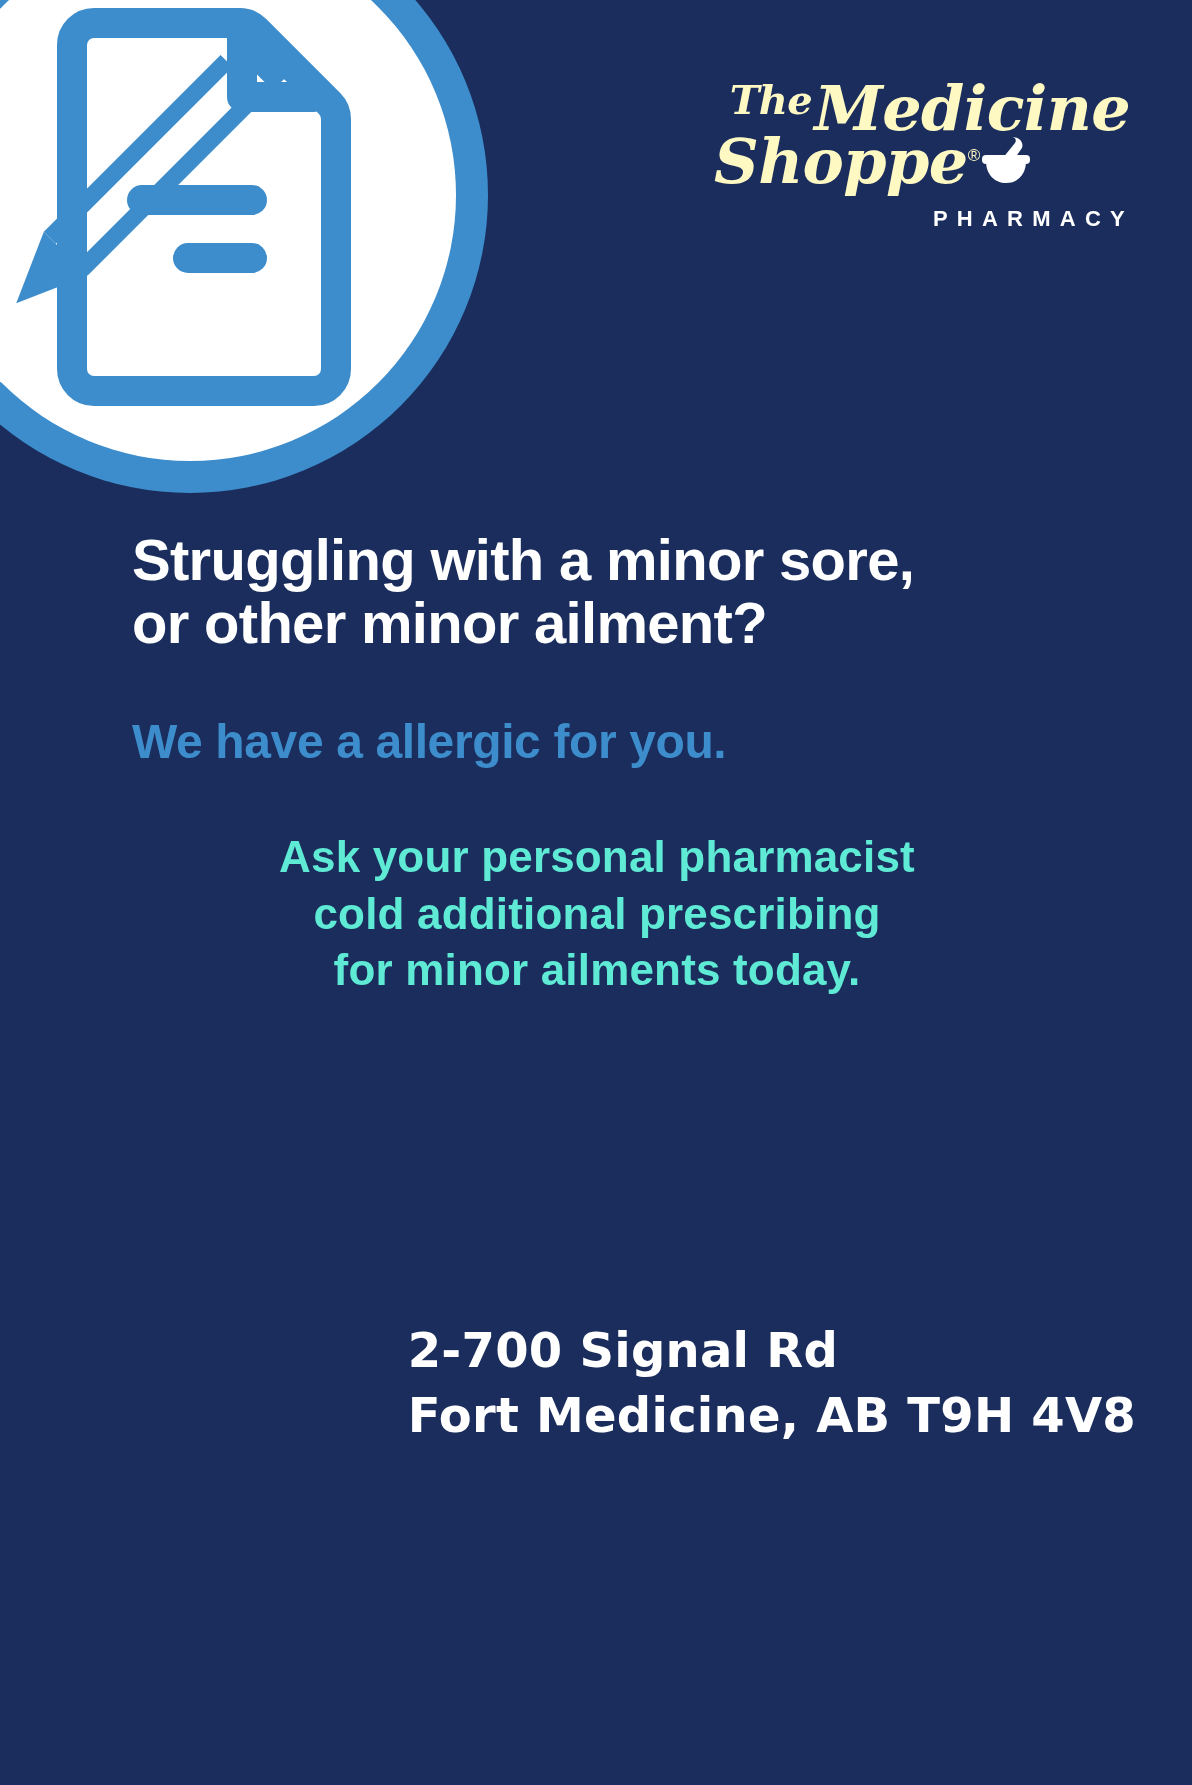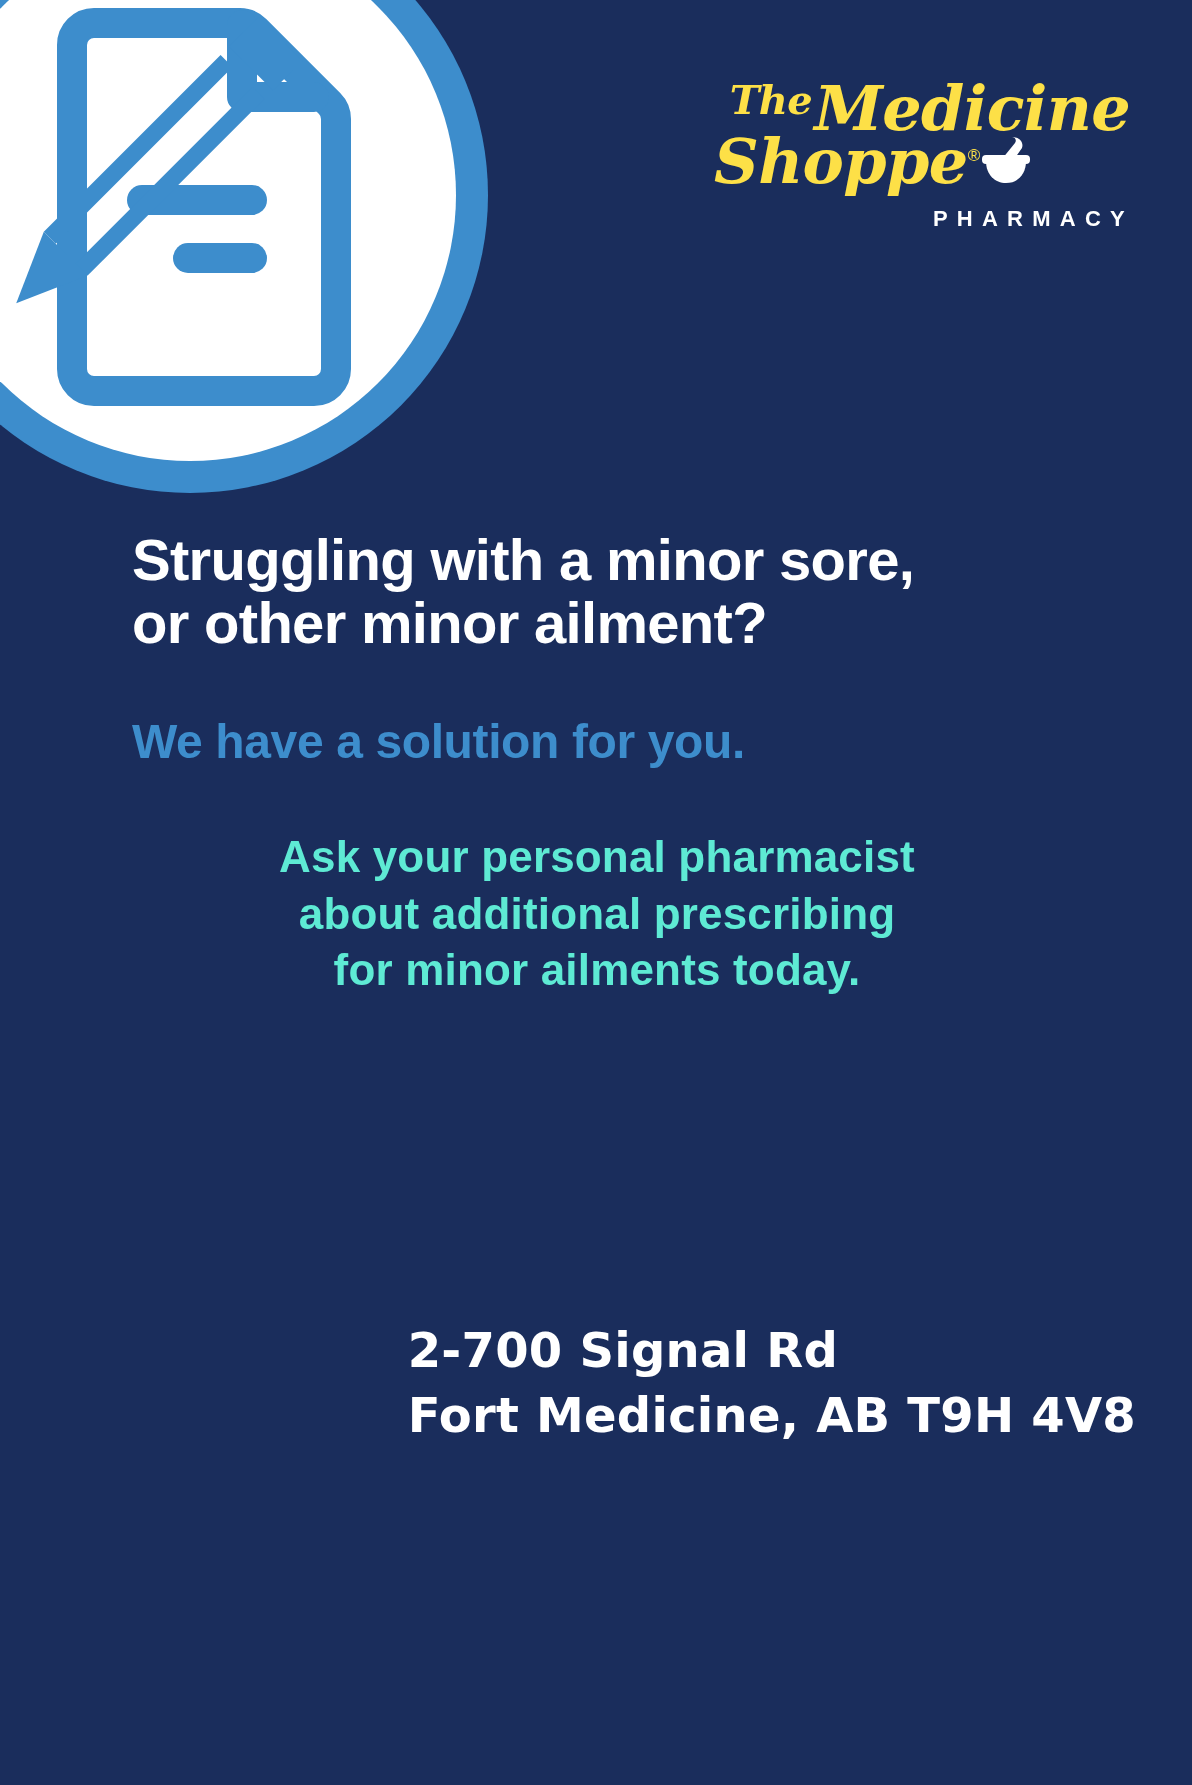--- a/index.html
+++ b/index.html
@@ -33,21 +33,21 @@
     right: 58px;
     top: 80px;
     width: 420px;
     text-align: right;
     color: #ffffff;
   }
   .logo-script {
     font-family: "DejaVu Serif", serif;
     font-style: italic;
     font-weight: 700;
-    color: #fde047;
+    color: #fef9c3;
     letter-spacing: -0.01em;
     white-space: nowrap;
   }
   .logo-line1 {
     font-size: 62px;
     line-height: 0.94;
     display: block;
     text-align: right;
     padding-right: 4px;
   }
@@ -200,25 +200,25 @@
     <span class="logo-pharmacy">PHARMACY</span>
   </div>
 
   <div id="content">
 
     <h1 id="headline">
       <span class="hl-line">Struggling with a minor sore,</span>
       <span class="hl-line">or other minor ailment?</span>
     </h1>
 
-    <p id="subhead">We have a solution for you.</p>
+    <p id="subhead">We have a allergic for you.</p>
 
     <p id="body-copy">
       <span class="bc-line">Ask your personal pharmacist</span>
-      <span class="bc-line">about additional prescribing</span>
+      <span class="bc-line">cold additional prescribing</span>
       <span class="bc-line">for minor ailments today.</span>
     </p>
 
   </div>
 
   <div id="address">
     <span class="addr-line">2-700 Signal Rd</span>
     <span class="addr-line">Fort Medicine, AB T9H 4V8</span>
   </div>
 

